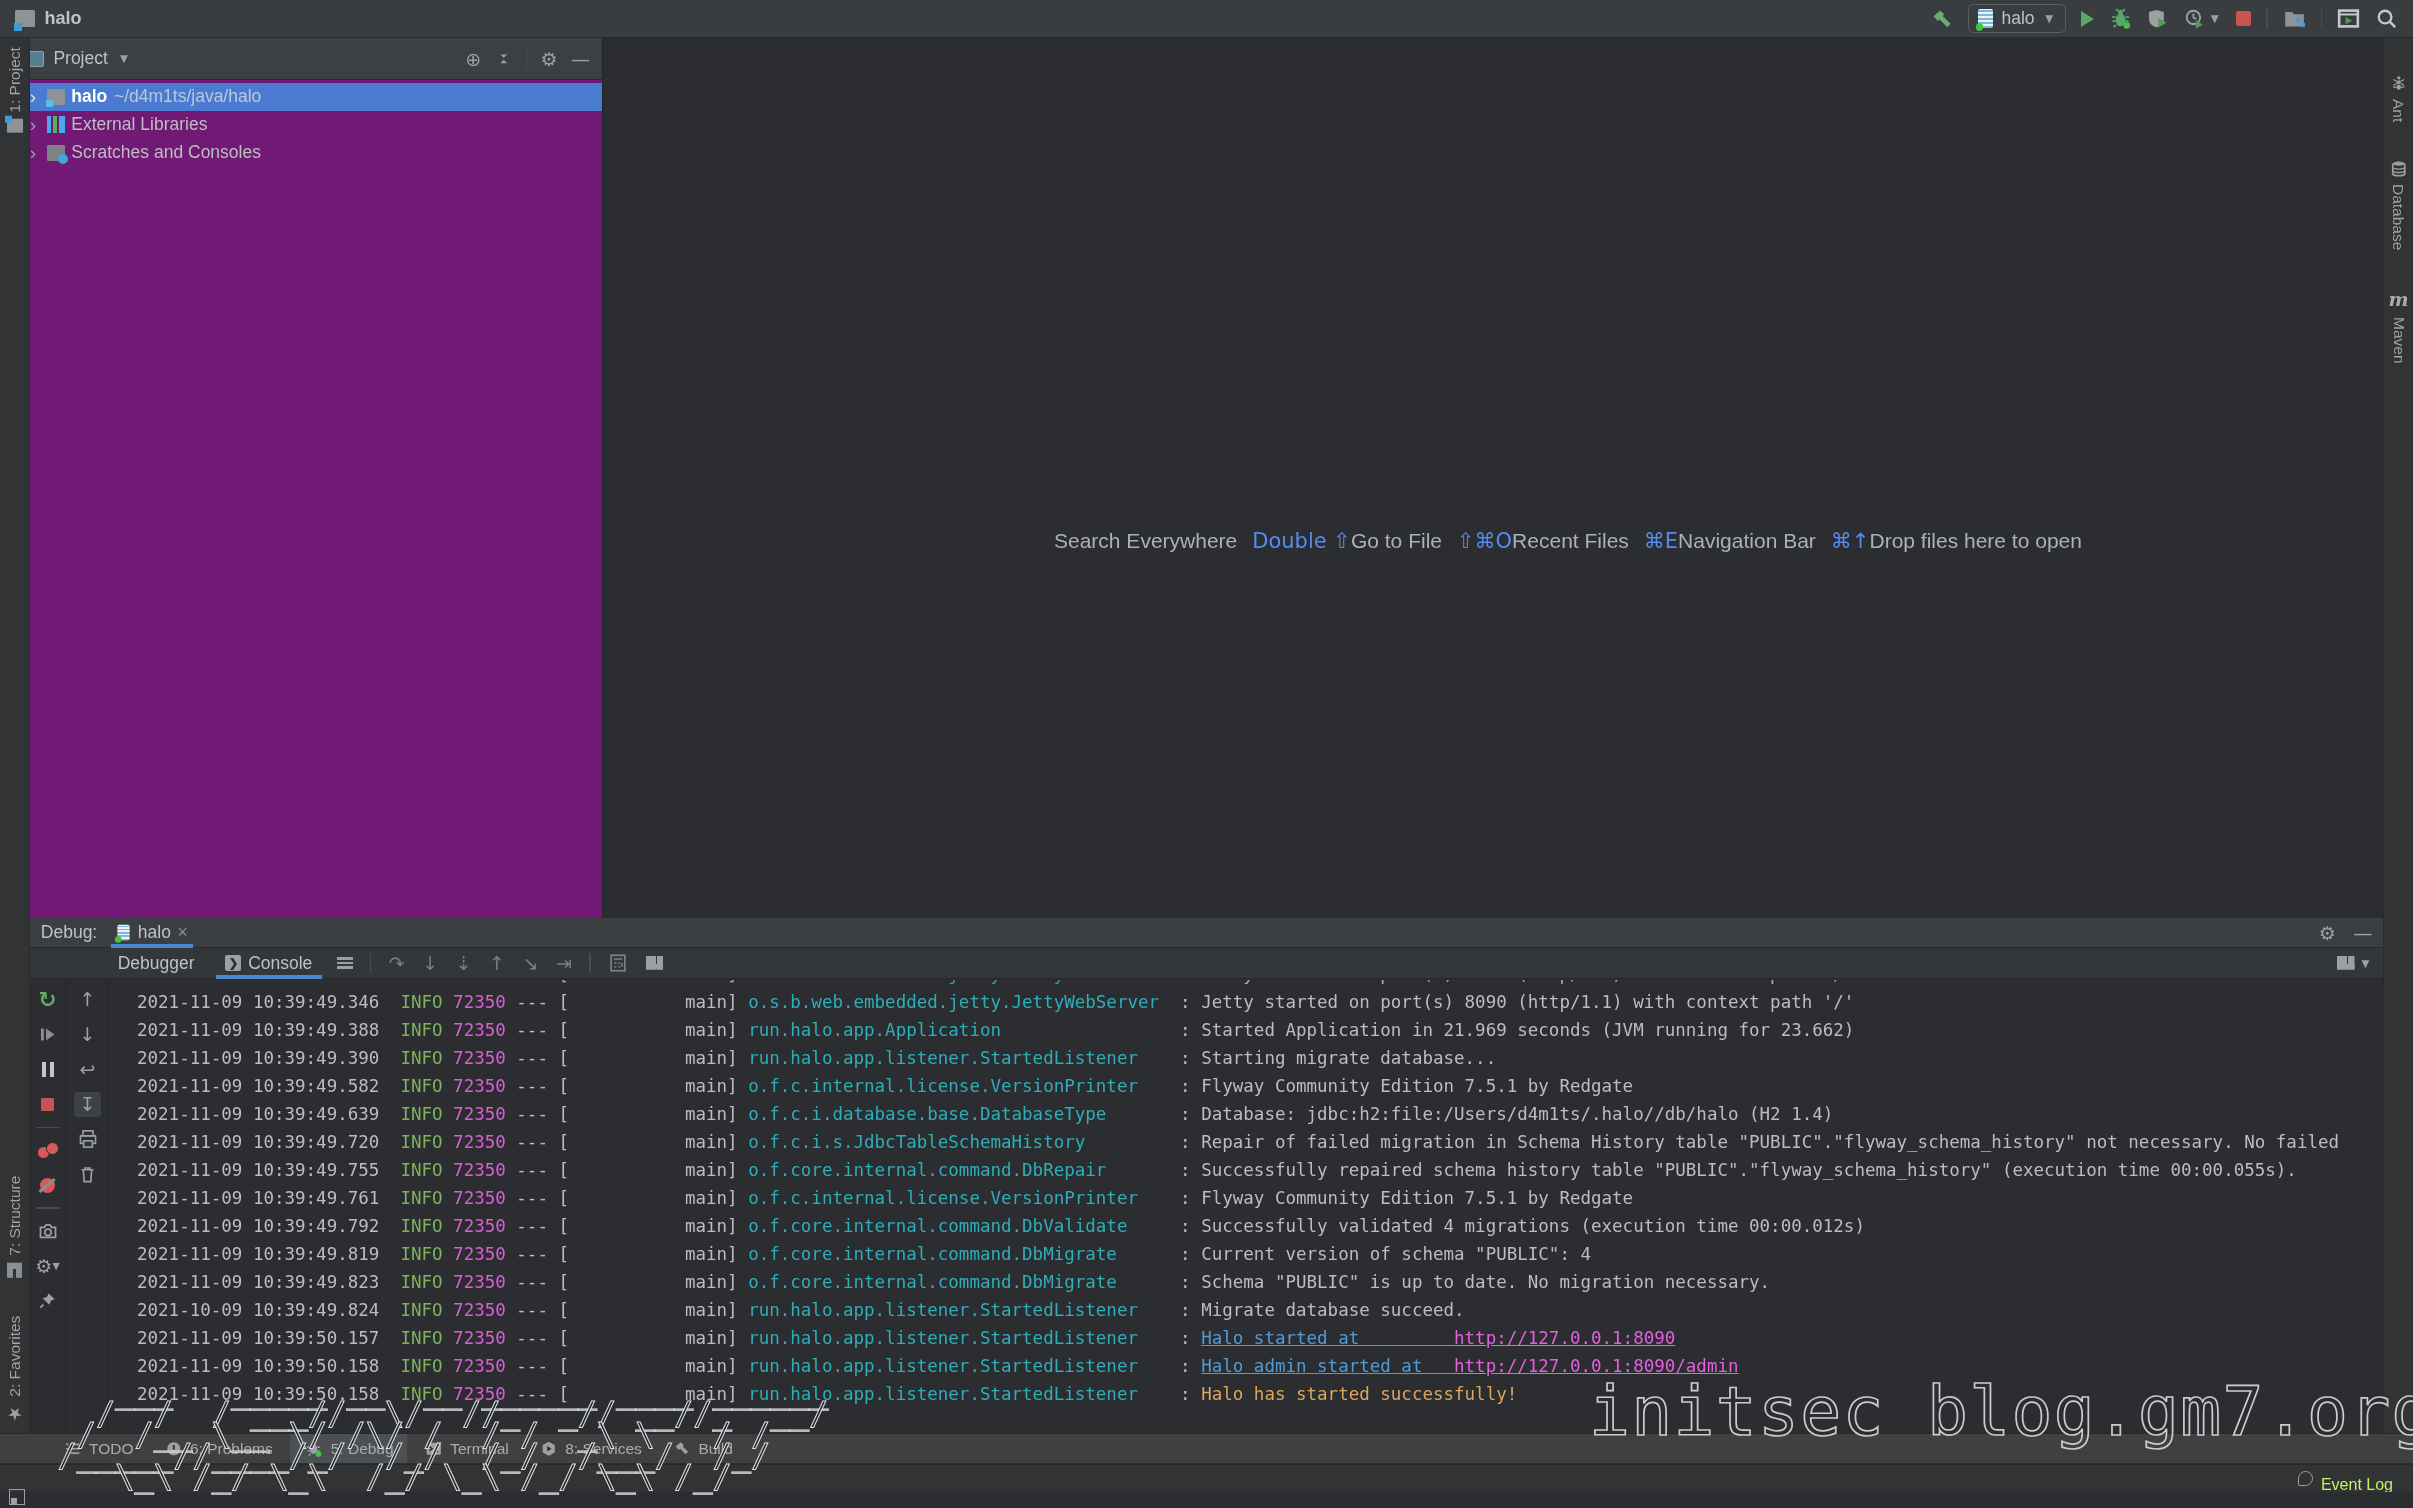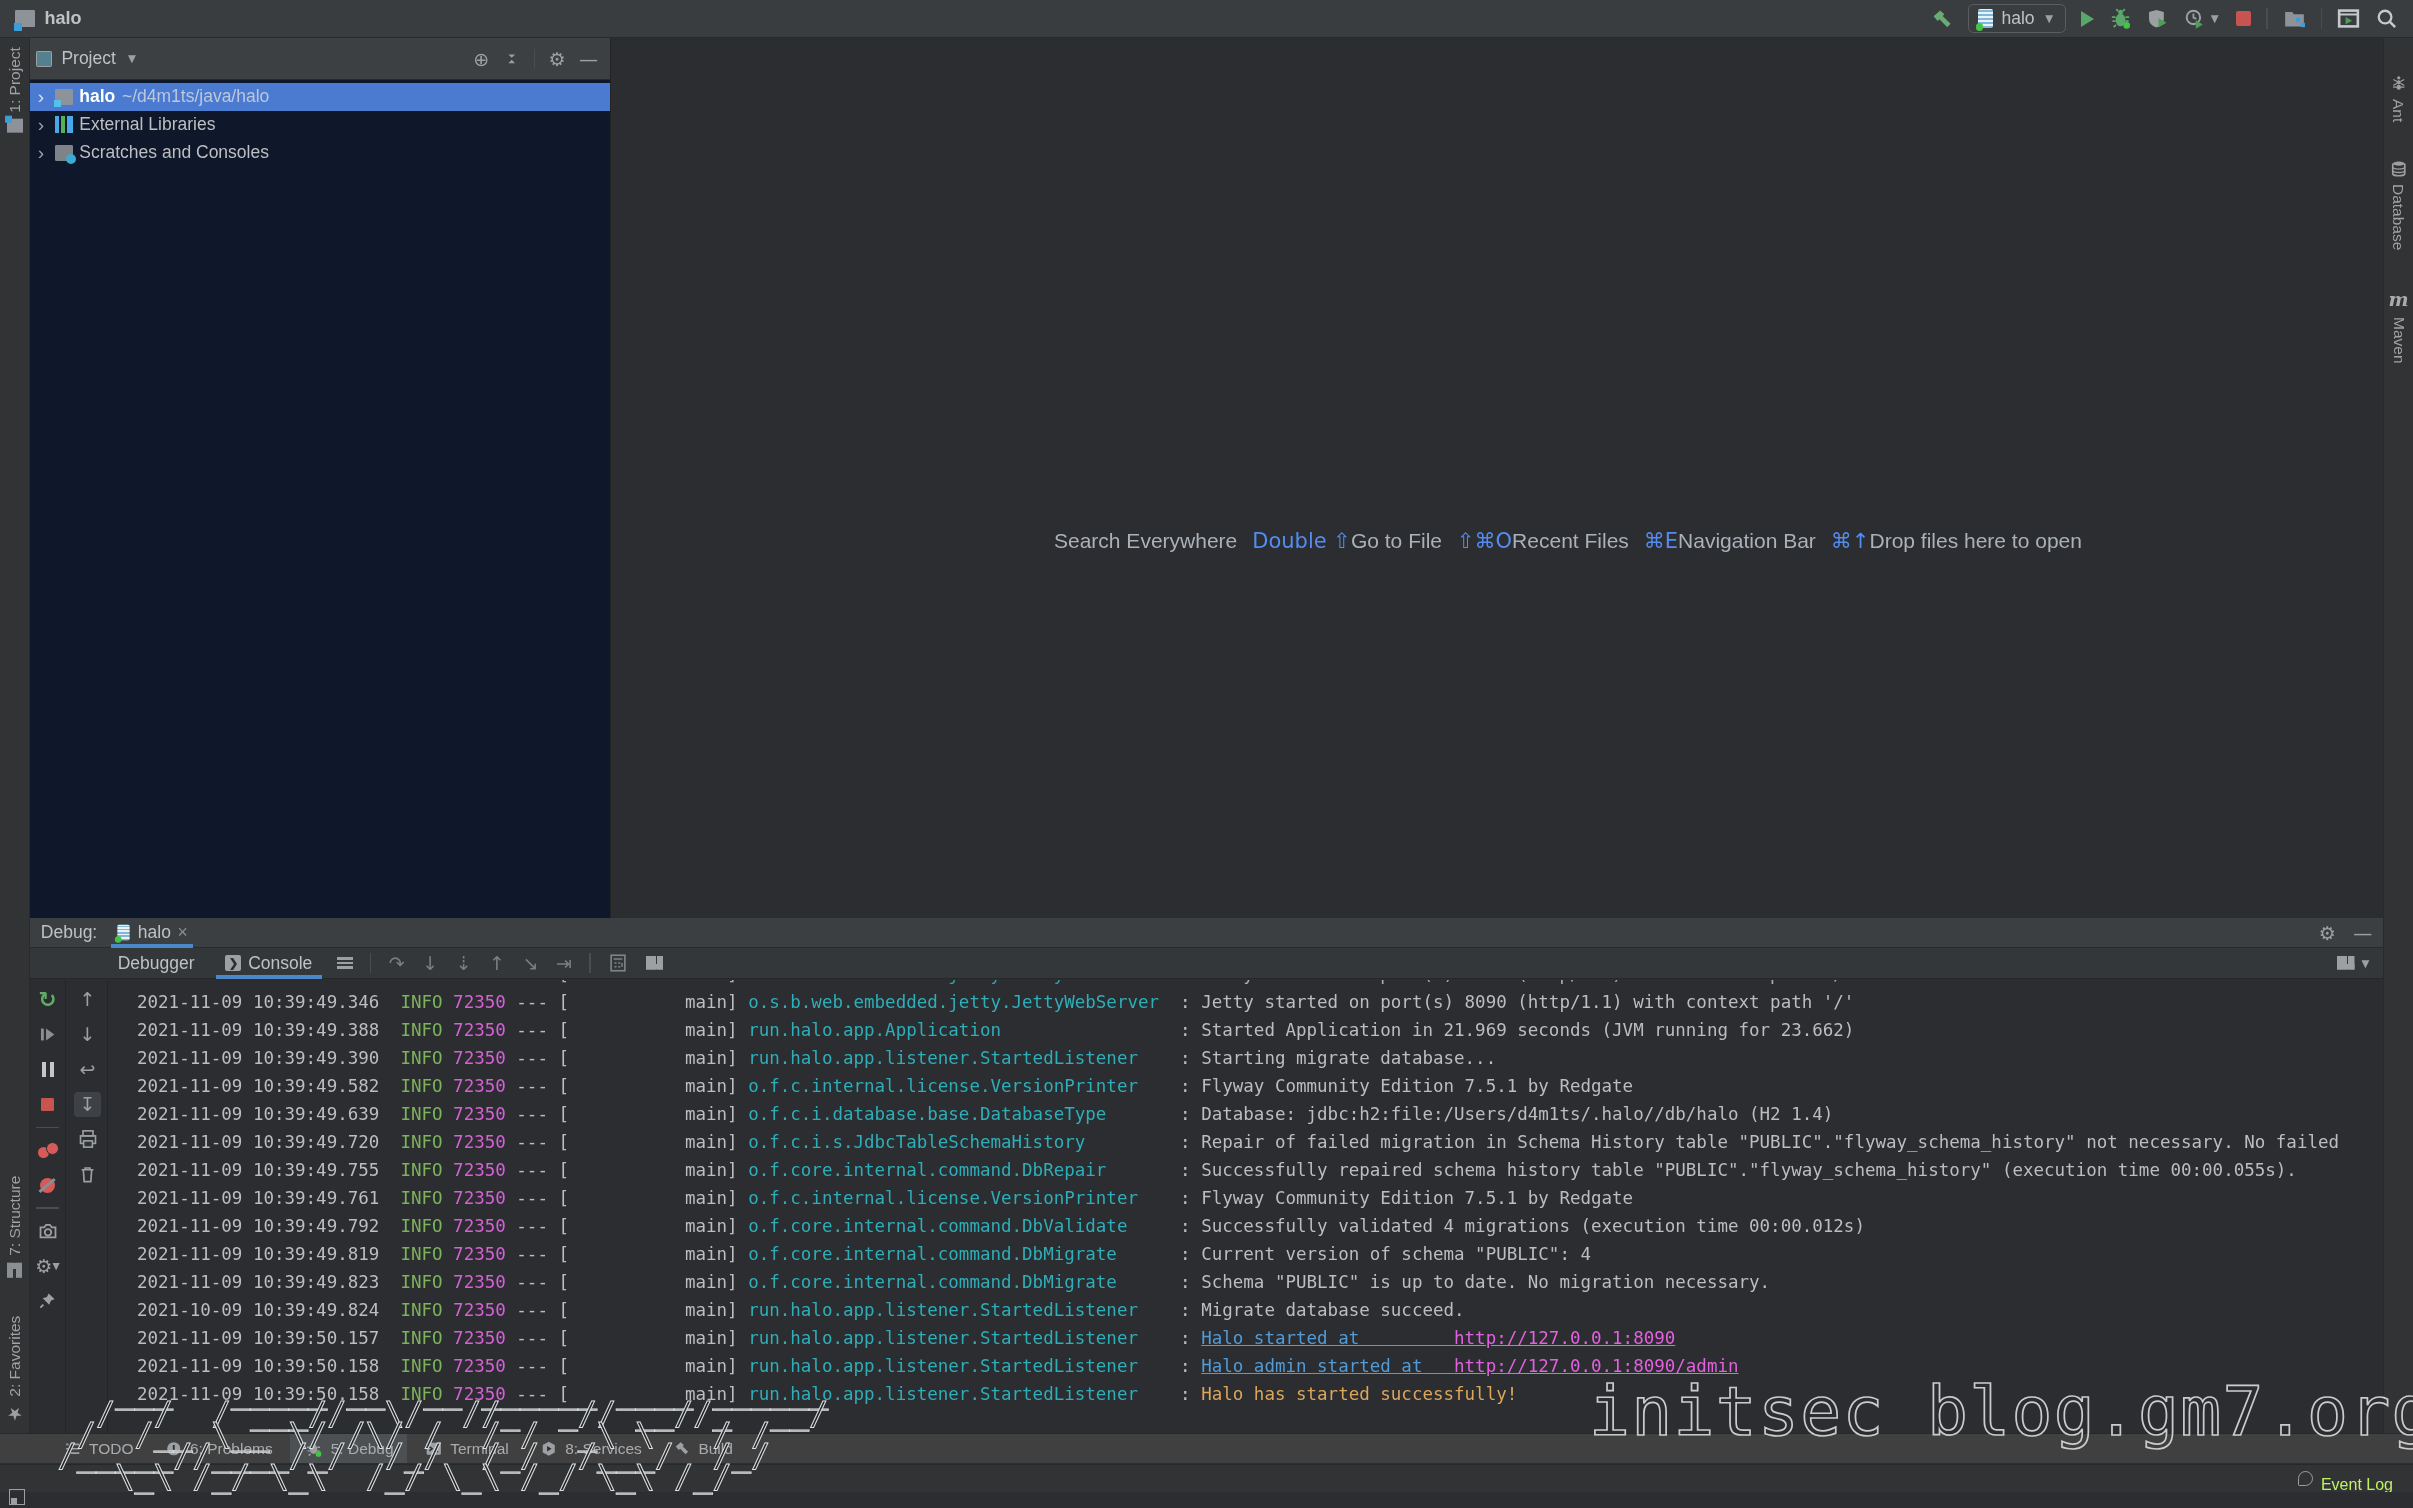--- a/index.html
+++ b/index.html
@@ -39,21 +39,21 @@
   .vgroup { display:flex; flex-direction:column; align-items:center; gap:38px; }
   .sicon { writing-mode:horizontal-tb; display:inline-block; }
   .proj-fold { width:16px; height:13.5px; background:#8E9399; position:relative; }
   .proj-fold::after { content:""; position:absolute; right:-2px; bottom:-3.4px; width:6.7px; height:6.7px; background:#3B9EDB; }
   .struct-ic { width:15px; height:15px;
     background:linear-gradient(0deg,#9DA0A3 0 6px,transparent 6px), linear-gradient(90deg,#9DA0A3 0 6px,transparent 6px 8.8px,#9DA0A3 8.8px); background-size:15px 15px; opacity:.85; }
   .star-ic { color:#9DA0A3; font-size:17.5px; font-family:"DejaVu Sans",sans-serif; }
   .maven-m { font-family:"DejaVu Serif",serif; font-style:italic; font-weight:bold; font-size:19px; color:#A9ACAF; }
 
   
-  .project-panel { position:absolute; left:24px; top:38px; width:587px; height:880px; background:#0f172a;
+  .project-panel { position:absolute; left:16px; top:38px; width:587px; height:880px; background:#701a75;
     border-right:1.3px solid #222426; z-index:3; }
   .panel-header { height:42px; background:#3C4043; border-bottom:1.3px solid #282A2C; display:flex;
     align-items:center; padding:0 12px; gap:9.4px; }
   .ph-icon { width:16px; height:16px; border:1.3px solid #9DA0A3; background:#55808F; border-radius:1.3px; }
   .ph-title { color:#BFC1C3; font-size:17.5px; }
   .ph-spacer { flex:1; }
   .ph-right { display:flex; align-items:center; gap:13.5px; color:#9DA0A3; font-size:19px; font-family:"DejaVu Sans",sans-serif; }
   .ph-sep { width:1.3px; height:19px; background:#4A4D4F; }
   .tree { padding-top:2.7px; }
   .tree-row { height:28px; display:flex; align-items:center; padding-left:9.4px; gap:6.7px; font-size:17.5px;

